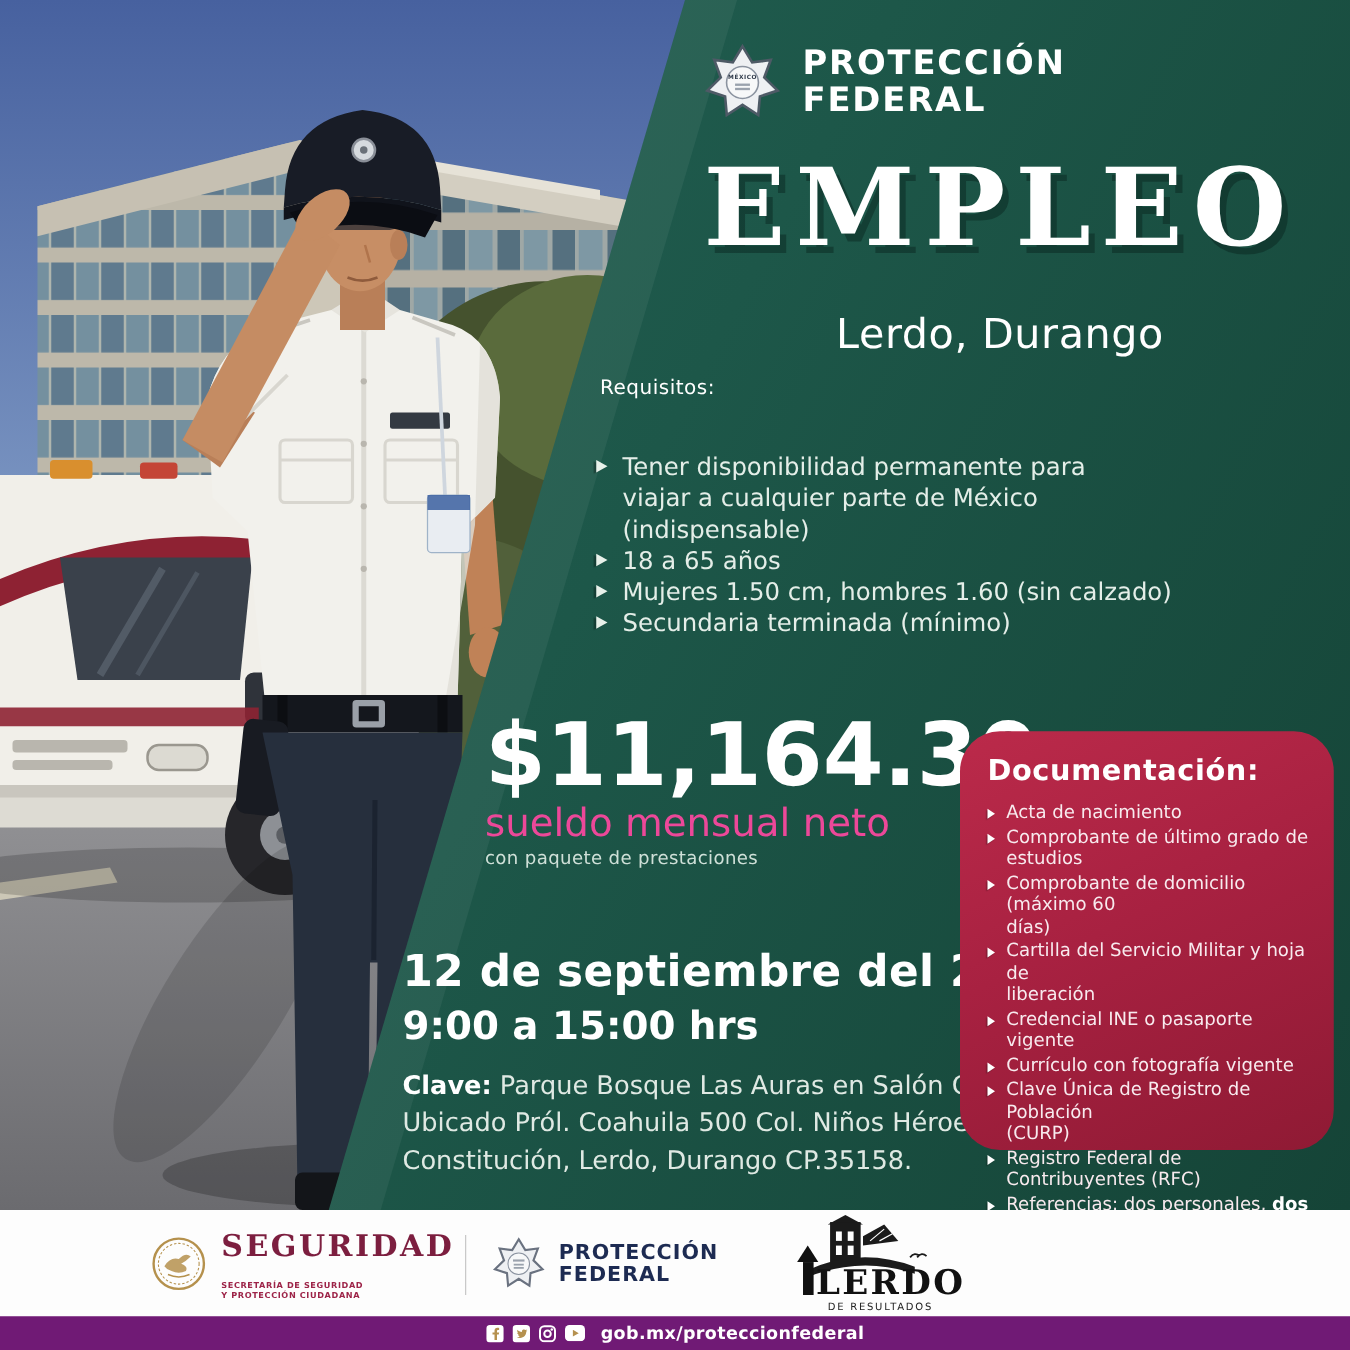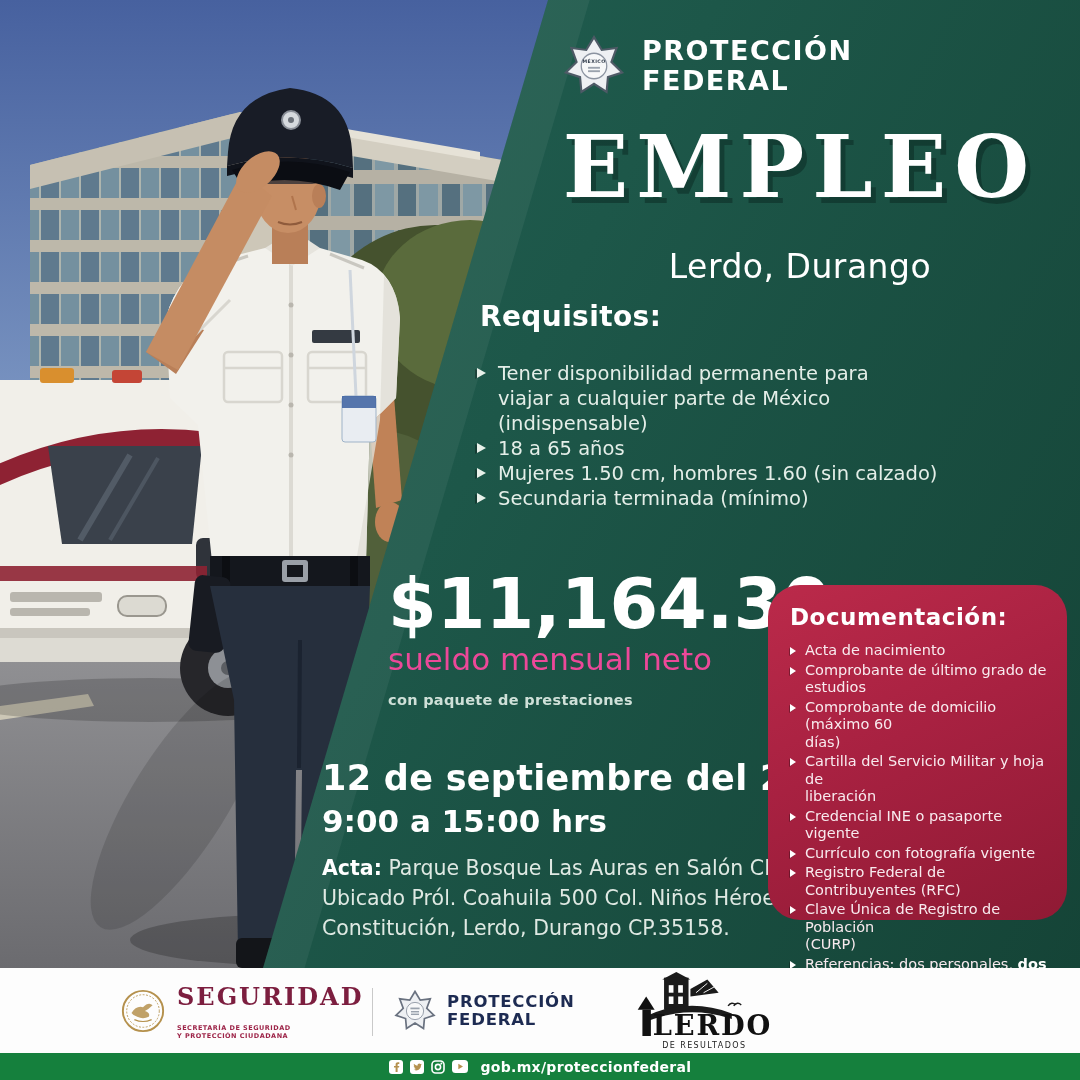--- a/index.html
+++ b/index.html
@@ -23,34 +23,34 @@
   .brand svg{display:block;}
   .brand-text{color:#fff;font-weight:bold;font-size:27px;line-height:30px;letter-spacing:1.5px;}
 
   .title{position:absolute;left:520px;top:116px;width:560px;margin:0;text-align:center;
     font-family:"DejaVu Serif","Liberation Serif",serif;font-weight:bold;font-size:86px;
     letter-spacing:8px;color:#ffffff;text-shadow:5px 6px 0 rgba(8,32,26,.42);}
   .location{position:absolute;left:520px;top:247px;width:560px;text-align:center;
     color:#fff;font-weight:normal;font-size:33px;letter-spacing:.5px;}
 
   
-  .req-heading{position:absolute;left:480px;top:300px;margin:0;color:#fff;font-size:28px;
-    font-weight:bold;letter-spacing:.4px;}
+  .req-heading{position:absolute;left:480px;top:300px;margin:0;color:#fff;font-size:16px;
+    font-weight:normal;letter-spacing:.4px;}
   .req-list{position:absolute;left:461px;top:345px;width:520px;margin:16px;padding:0;list-style:none;}
   .req-item{display:flex;gap:12px;}
   .bullet{flex:none;width:0;height:0;border-left:9px solid #e8f1ea;
     border-top:5.5px solid transparent;border-bottom:5.5px solid transparent;margin-top:7px;
     filter:drop-shadow(-1.5px 1.5px 0 rgba(0,0,0,.3));}
   .req-text{font-size:19.5px;line-height:25px;color:#e4eee8;}
 
   
   .salary{position:absolute;left:388px;top:567px;color:#fff;}
   .salary-amount{font-size:70px;font-weight:bold;letter-spacing:0px;line-height:74px;}
   .salary-caption{font-size:31px;color:#ec4899;line-height:34px;margin-top:1px;}
-  .salary-note{font-size:14.5px;font-weight:bold;color:#cfe0d8;letter-spacing:.3px;margin-top:16px;}
+  .salary-note{font-size:14.5px;font-weight:normal;color:#cfe0d8;letter-spacing:.3px;margin-top:3px;}
 
   
   .event{position:absolute;left:322px;top:758px;color:#fff;}
   .event-date{font-size:35px;font-weight:bold;letter-spacing:.3px;}
   .event-time{font-size:31px;font-weight:bold;margin-top:5px;}
   .venue{margin-top:14px;font-size:20.5px;line-height:30px;color:#dfe9e3;}
 
   
   .docs{position:absolute;left:768px;top:585px;width:299px;height:335px;box-sizing:border-box;
     padding:19px 20px 16px 22px;border-radius:32px;
@@ -68,21 +68,21 @@
   .seg-group{position:absolute;left:120px;top:14px;display:flex;align-items:center;gap:11px;}
   .seg-text .seg-title{font-family:"DejaVu Serif","Liberation Serif",serif;font-weight:bold;
     font-size:24px;letter-spacing:2px;color:#7c1e3f;}
   .seg-text .seg-sub{font-size:6.5px;font-weight:bold;letter-spacing:.5px;color:#9d2448;
     line-height:8px;margin-top:13px;}
   .footer-divider{position:absolute;left:372px;top:20px;width:1px;height:48px;background:#c9c9c9;}
   .pf-group{position:absolute;left:392px;top:20px;display:flex;align-items:center;gap:9px;}
   .pf-text{font-size:16.5px;line-height:18px;font-weight:bold;color:#1d2b52;letter-spacing:.8px;}
   .lerdo-group{position:absolute;left:622px;top:4px;}
 
-  .footer-gold{position:absolute;left:0;top:1053px;width:1080px;height:27px;background:#15803d;
+  .footer-gold{position:absolute;left:0;top:1053px;width:1080px;height:27px;background:#701a75;
     display:flex;align-items:center;justify-content:center;gap:8px;}
   .social-icons{display:flex;align-items:center;gap:7px;}
   .social-icons svg{display:block;}
   .gold-url{color:#fff;font-weight:bold;font-size:14px;letter-spacing:.3px;margin-left:5px;}
 </style>
 </head>
 <body>
 
 <div class="poster">
 
@@ -283,21 +283,21 @@
     <div class="salary-amount">$11,164.30</div>
     <div class="salary-caption">sueldo mensual neto</div>
     <div class="salary-note">con paquete de prestaciones</div>
   </section>
 
   <section class="event">
     <div class="event-date">12 de septiembre del 2023</div>
     <div class="event-time">9:00 a 15:00 hrs</div>
     <div class="venue">
 
-        <div class="venue-line"><b>Acta:</b> Parque Bosque Las Auras en Salón CRECO</div>
+        <div class="venue-line"><b>Clave:</b> Parque Bosque Las Auras en Salón CRECO</div>
 
         <div class="venue-line">Ubicado Pról. Coahuila 500 Col. Niños Héroes II,</div>
 
         <div class="venue-line">Constitución, Lerdo, Durango CP.35158.</div>
       </div>
   </section>
 
   <aside class="docs">
     <h2 class="docs-heading">Documentación:</h2>
     <ul class="doc-list">
@@ -343,29 +343,29 @@
         <li class="doc-item">
           <span class="doc-bullet"></span>
           <span class="doc-text">
             <div class="line">Currículo con fotografía vigente</div>
           </span>
         </li>
 
         <li class="doc-item">
           <span class="doc-bullet"></span>
           <span class="doc-text">
-            <div class="line">Registro Federal de Contribuyentes (RFC)</div>
-          </span>
-        </li>
-
-        <li class="doc-item">
-          <span class="doc-bullet"></span>
-          <span class="doc-text">
             <div class="line">Clave Única de Registro de Población</div>
             <div class="line">(CURP)</div>
+          </span>
+        </li>
+
+        <li class="doc-item">
+          <span class="doc-bullet"></span>
+          <span class="doc-text">
+            <div class="line">Registro Federal de Contribuyentes (RFC)</div>
           </span>
         </li>
 
         <li class="doc-item">
           <span class="doc-bullet"></span>
           <span class="doc-text">
             <div class="line">Referencias: dos personales, <b>dos</b></div>
             <div class="line">vecinales y <b>dos</b> laborales</div>
           </span>
         </li>

